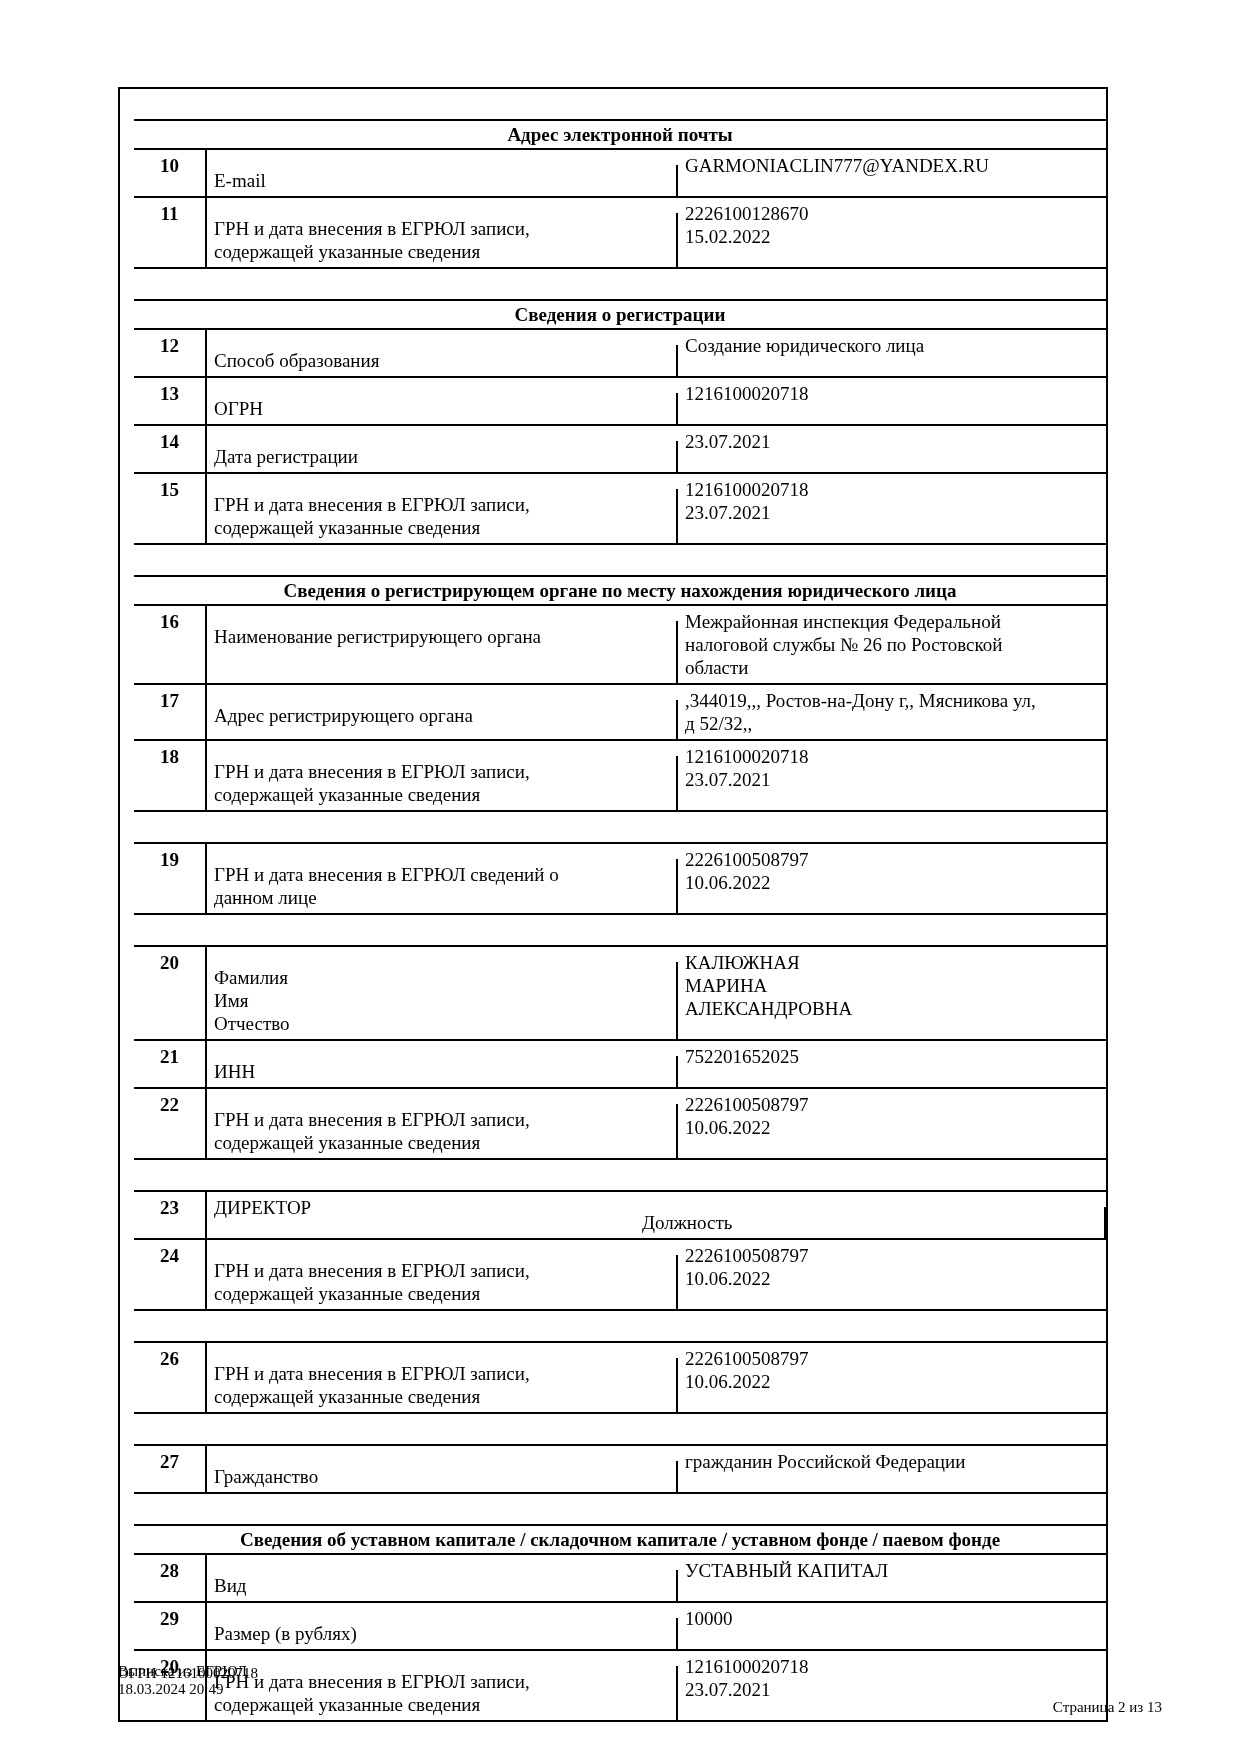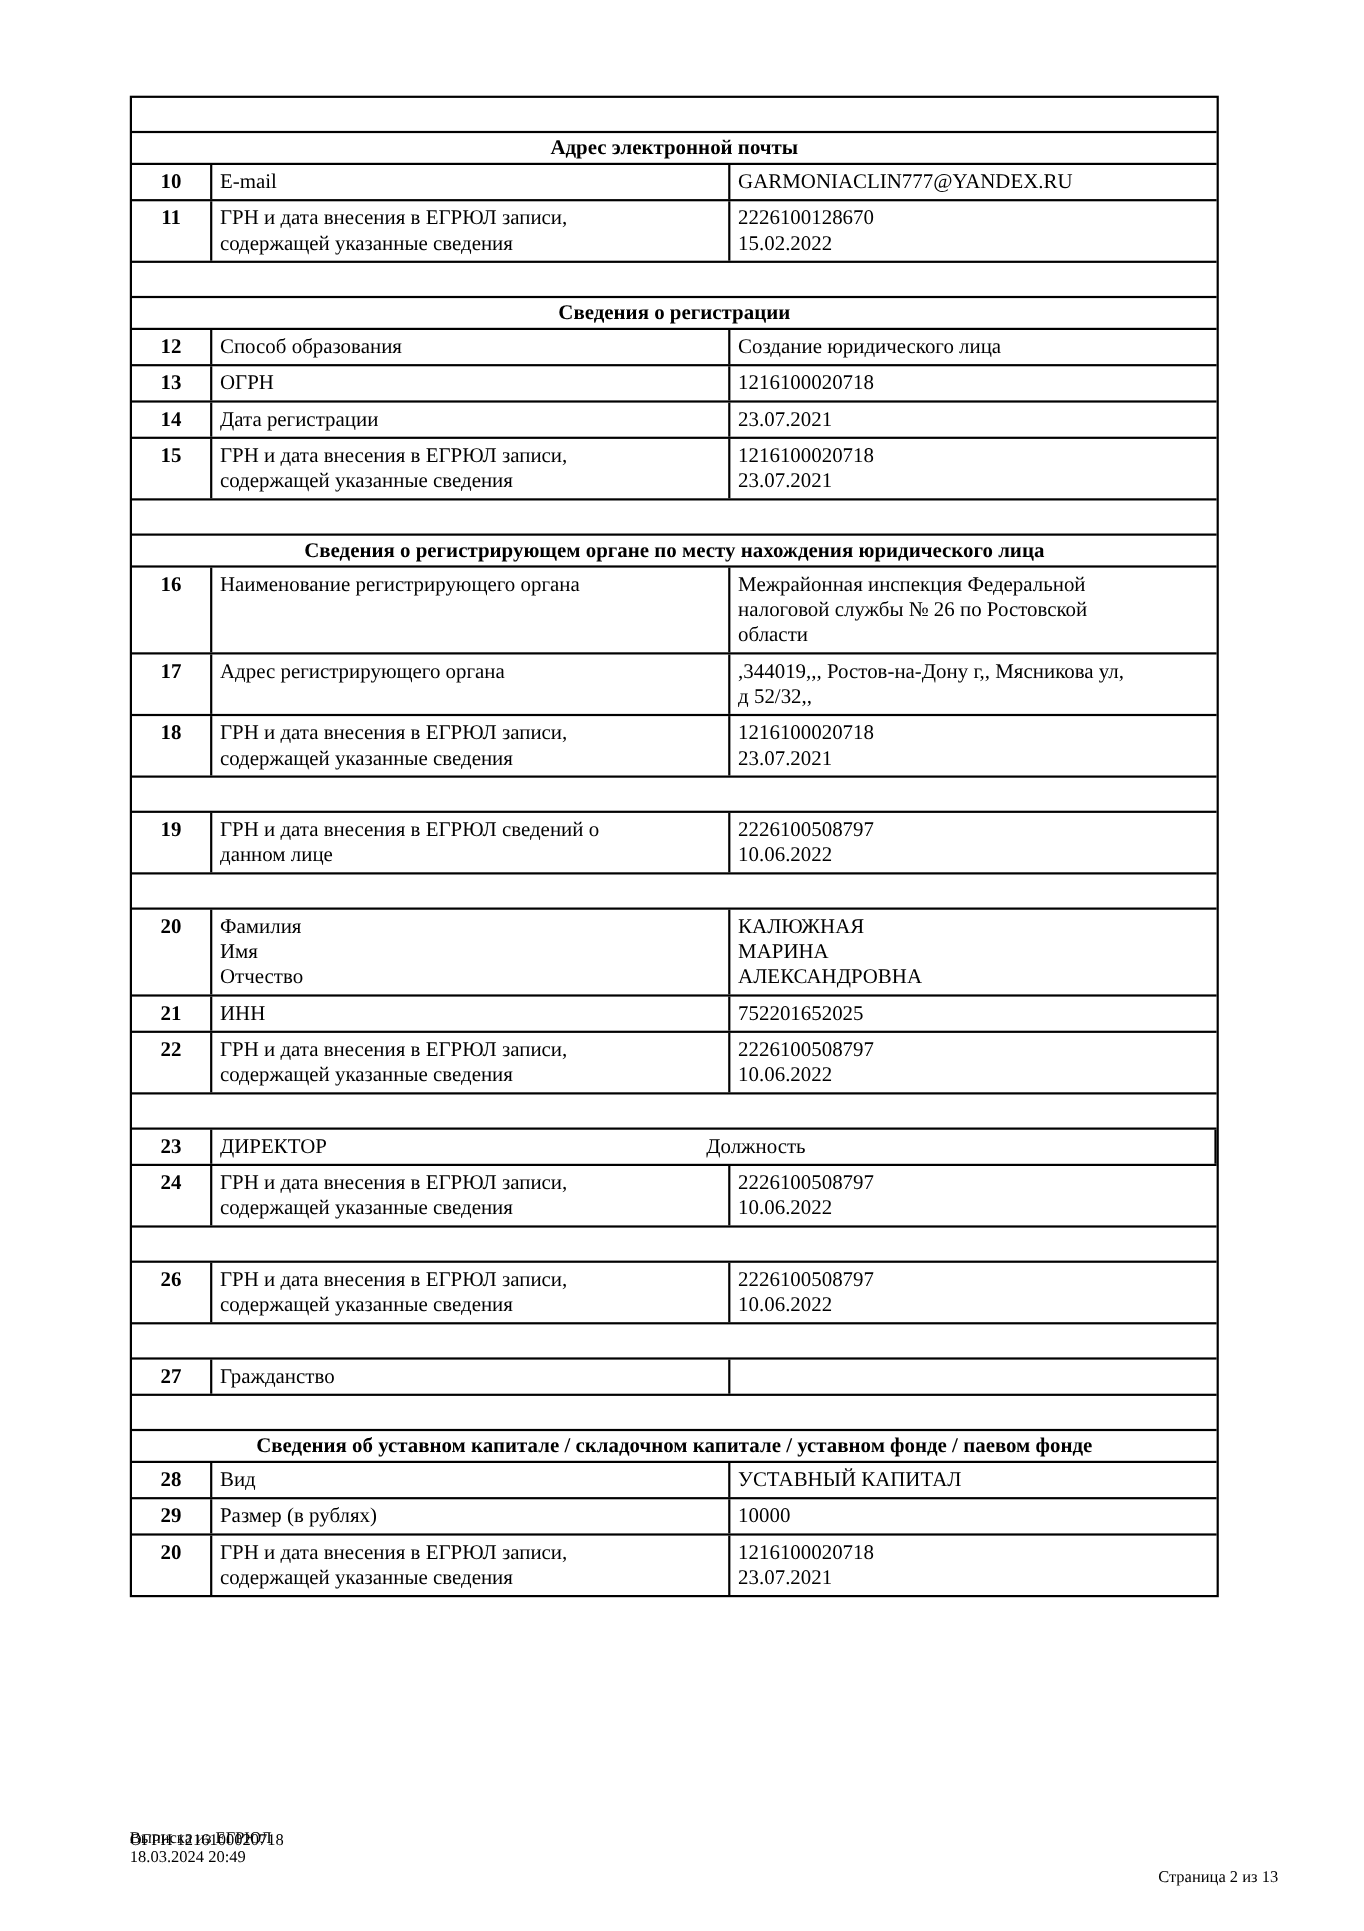--- a/index.html
+++ b/index.html
@@ -12,20 +12,21 @@
     color: #000000;
     overflow: hidden;
   }
   .doc-table {
     position: absolute;
     left: 118px; top: 87px;
     width: 990px;
     border: 2px solid #000;
     box-sizing: border-box;
     background: #fff;
+    padding-left: 14px;
   }
   .tr { display: flex; border-bottom: 2px solid #000; box-sizing: border-box; }
   .tr:last-child { border-bottom: none; }
   .td {
     font-size: 19px;
     line-height: 23px;
     white-space: pre-line;
     box-sizing: border-box;
     padding: 4px 7px;
     overflow: hidden;
@@ -34,20 +35,21 @@
     width: 73px;
     flex: 0 0 73px;
     text-align: center;
     border-right: 2px solid #000;
     padding-left: 2px; padding-right: 2px; font-weight: bold;
   }
   .td.label {
     width: 471px;
     flex: 0 0 471px;
     border-right: 2px solid #000;
+    margin-top: 15px;
   }
   .td.value { flex: 1 1 auto; }
   .tr.blank { height: 32px; }
   .tr.section .td {
     width: 100%;
     text-align: center;
     font-weight: bold;
     padding: 2px 8px;
   }
   .footer {
@@ -209,20 +211,21 @@
 содержащей указанные сведения</div>
     <div class="td value">2226100508797
 10.06.2022</div>
   </div>
 
   <div class="tr blank"></div>
 
   <div class="tr data">
     <div class="td num">27</div>
     <div class="td label">Гражданство</div>
+    <div class="td value">гражданин Российской Федерации</div>
   </div>
 
   <div class="tr blank"></div>
 
   <div class="tr section">
     <div class="td">Сведения об уставном капитале / складочном капитале / уставном фонде / паевом фонде</div>
   </div>
 
   <div class="tr data">
     <div class="td num">28</div>

